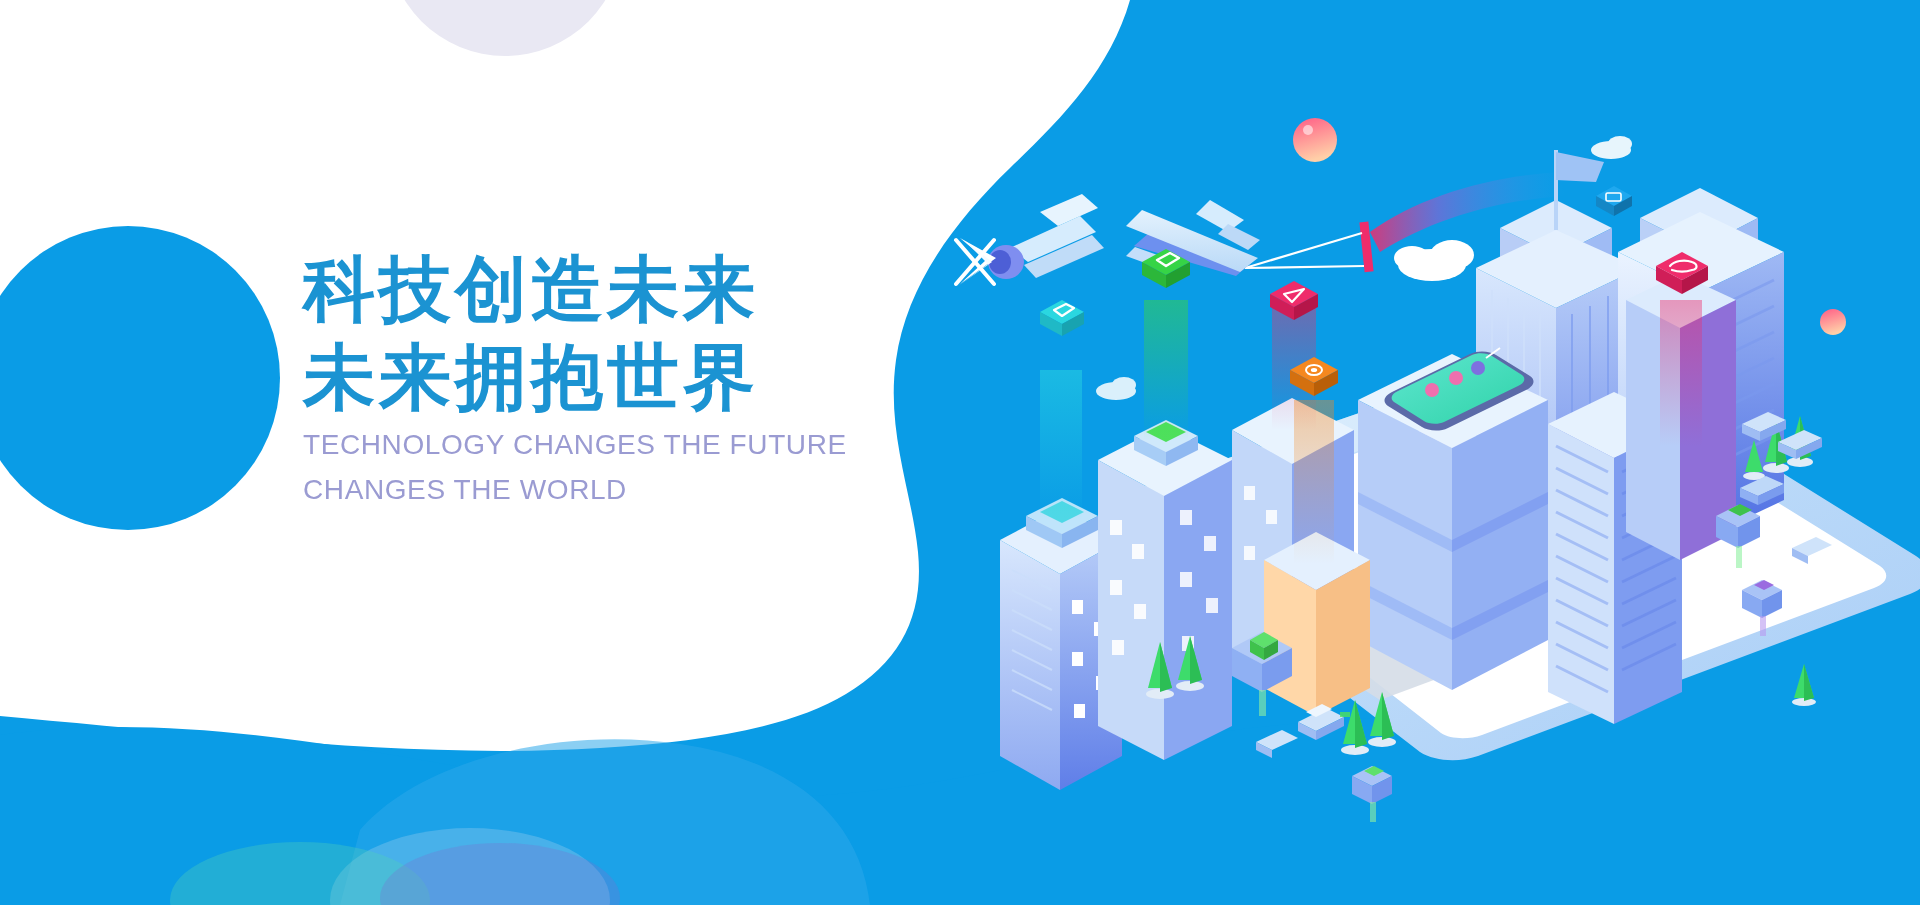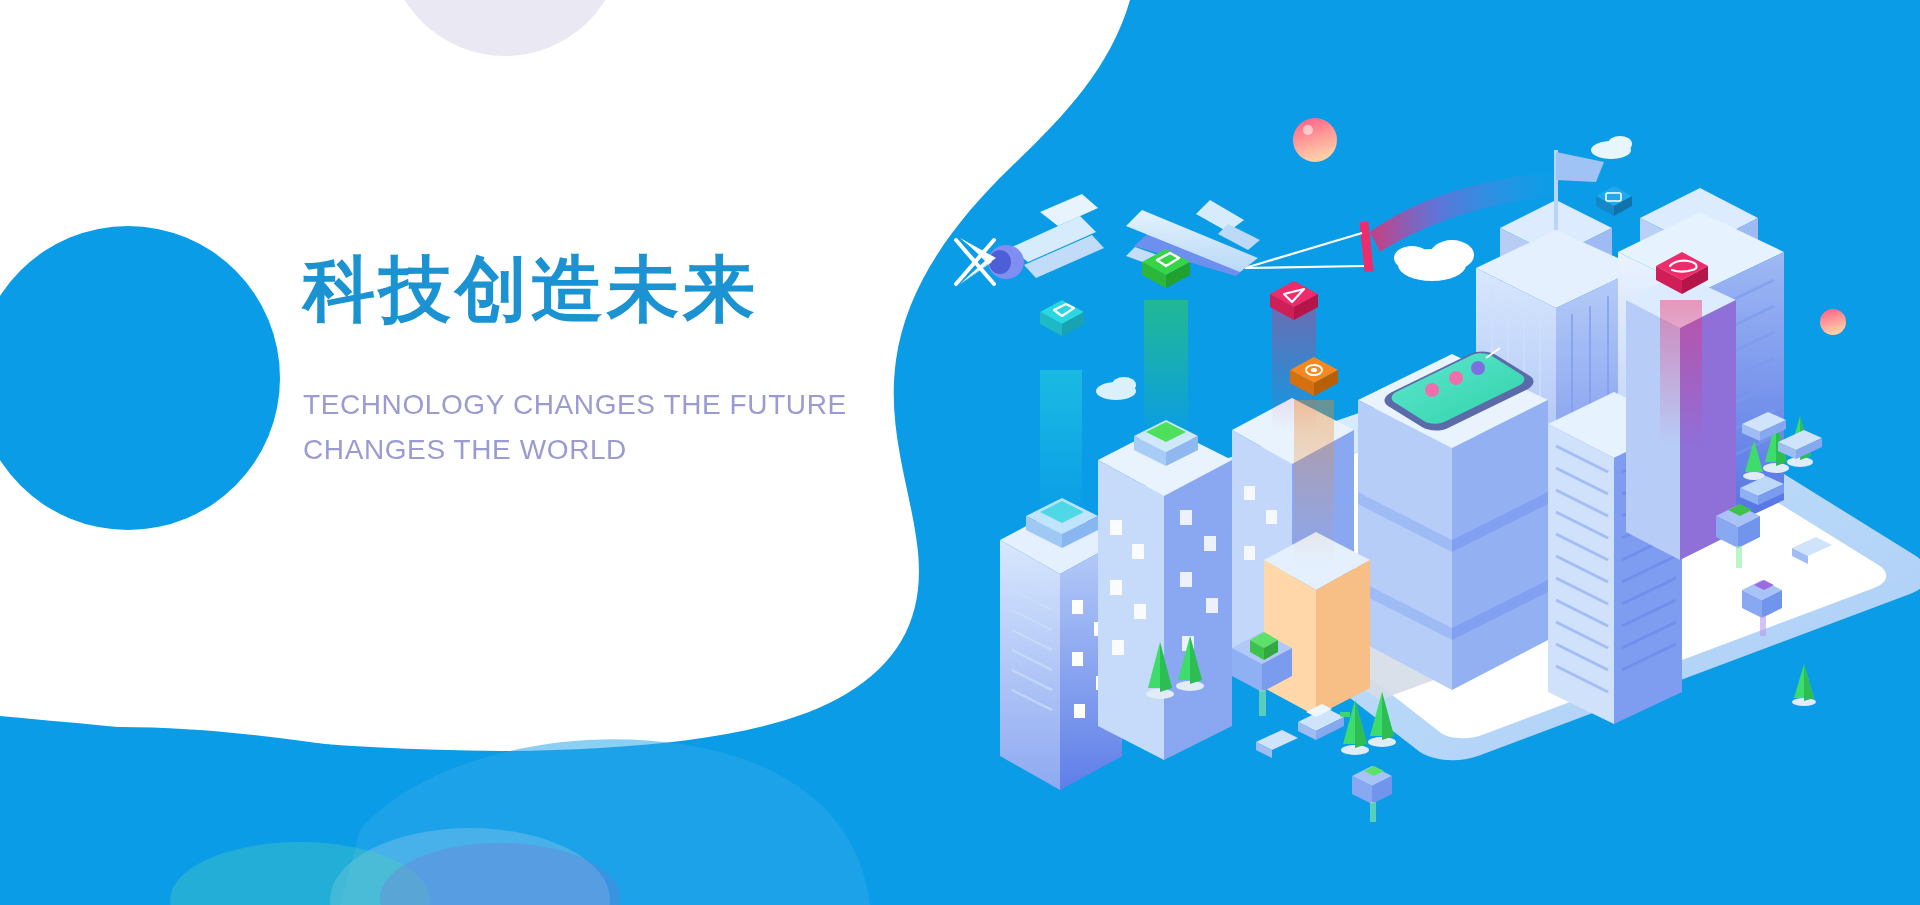--- a/index.html
+++ b/index.html
@@ -23,21 +23,20 @@
   .headline-line {
     font-size:72px;
     font-weight:bold;
     color:#1b93d2;
     letter-spacing:4px;
     line-height:1.22;
     white-space:nowrap;
     font-family:"DejaVu Sans","Liberation Sans",sans-serif;
   }
   .sub {
-    margin-top:48px;
   }
   .sub-line {
     font-size:28px;
     color:#9a9bd2;
     letter-spacing:0.6px;
     line-height:1.62;
     white-space:nowrap;
     font-family:"Liberation Sans","DejaVu Sans",sans-serif;
   }
 </style>
@@ -533,20 +532,21 @@
           </g>
         </g>
       </g>
 
     </g>
   </svg>
 
   <div class="copy">
     <div class="headline">
       <div class="headline-line">科技创造未来</div>
+      <div class="headline-line">未来拥抱世界</div>
     </div>
     <div class="sub">
       <div class="sub-line">TECHNOLOGY CHANGES THE FUTURE</div>
       <div class="sub-line">CHANGES THE WORLD</div>
     </div>
   </div>
 
 </div>
 
 </body></html>

